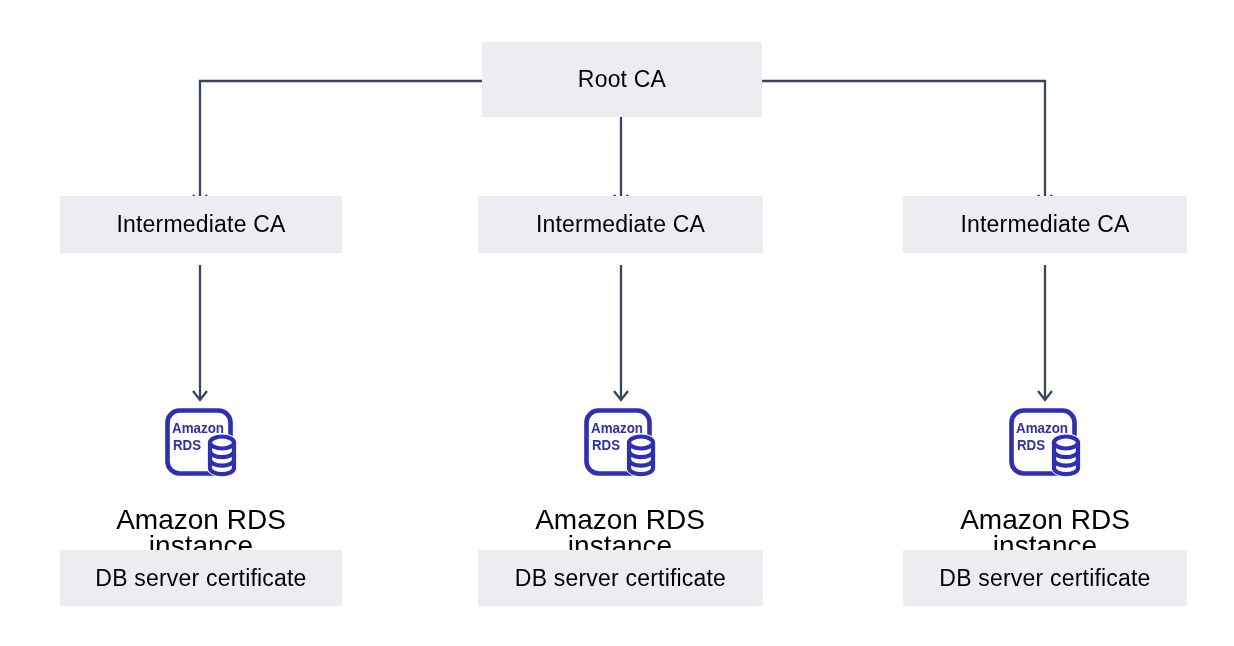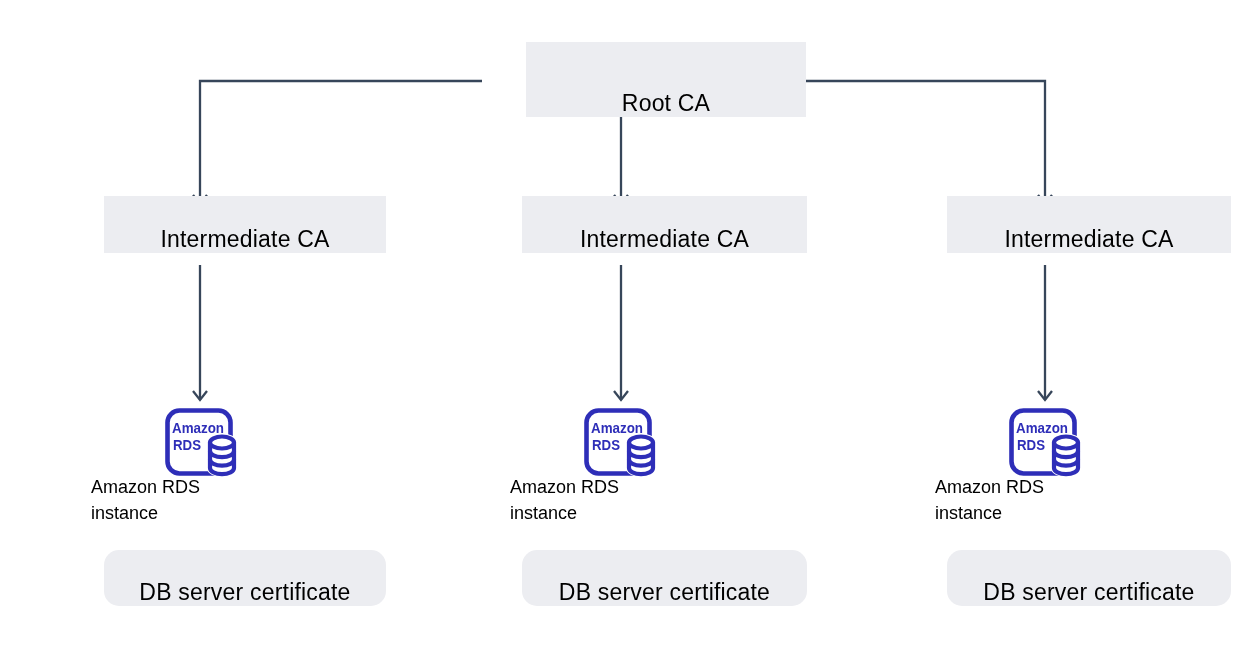--- a/index.html
+++ b/index.html
@@ -11,34 +11,34 @@
   }
   html,body{margin:0;padding:0;background:var(--background);}
   .canvas{
     position:relative;width:1234px;height:646px;overflow:hidden;
     background:var(--background);
     font-family:"Liberation Sans","DejaVu Sans",sans-serif;
     color:var(--text);
   }
   .node{
     position:absolute;background:var(--node-fill);
-    display:flex;align-items:flex-end;justify-content:center;
-    font-size:23px;letter-spacing:0.2px;white-space:nowrap;margin-left:44px;
+    display:flex;align-items:center;justify-content:center;
+    font-size:23px;letter-spacing:0.2px;white-space:nowrap;
   }
   .node-root{left:482px;top:42px;width:280px;height:75px;}
   .node-intermediate{top:196px;height:57px;}
-  .node-cert{top:550px;height:56px;border-radius:15px;}
+  .node-cert{top:550px;height:56px;}
   .overlay{position:absolute;left:0;top:0;pointer-events:none;}
   .connector{stroke:var(--connector);stroke-width:2.3;fill:none;}
   marker path{stroke:var(--connector);stroke-width:2.3;fill:none;}
   .rds-svg{position:absolute;top:408px;color:var(--rds-icon);}
   .rds-icon-text{font-family:"Liberation Sans","DejaVu Sans",sans-serif;font-weight:bold;}
   .instance-label{
-    position:absolute;top:474px;width:220px;text-align:left;
-    font-size:18px;line-height:26px;
+    position:absolute;top:507px;width:220px;text-align:center;
+    font-size:28px;line-height:26px;
   }
 </style>
 </head>
 <body>
 
 <div class="canvas">
 
   <svg class="overlay" width="1234" height="646" viewBox="0 0 1234 646">
     <defs>
       <marker id="ah" markerWidth="18" markerHeight="18" refX="10" refY="8" orient="auto" markerUnits="userSpaceOnUse" overflow="visible">

